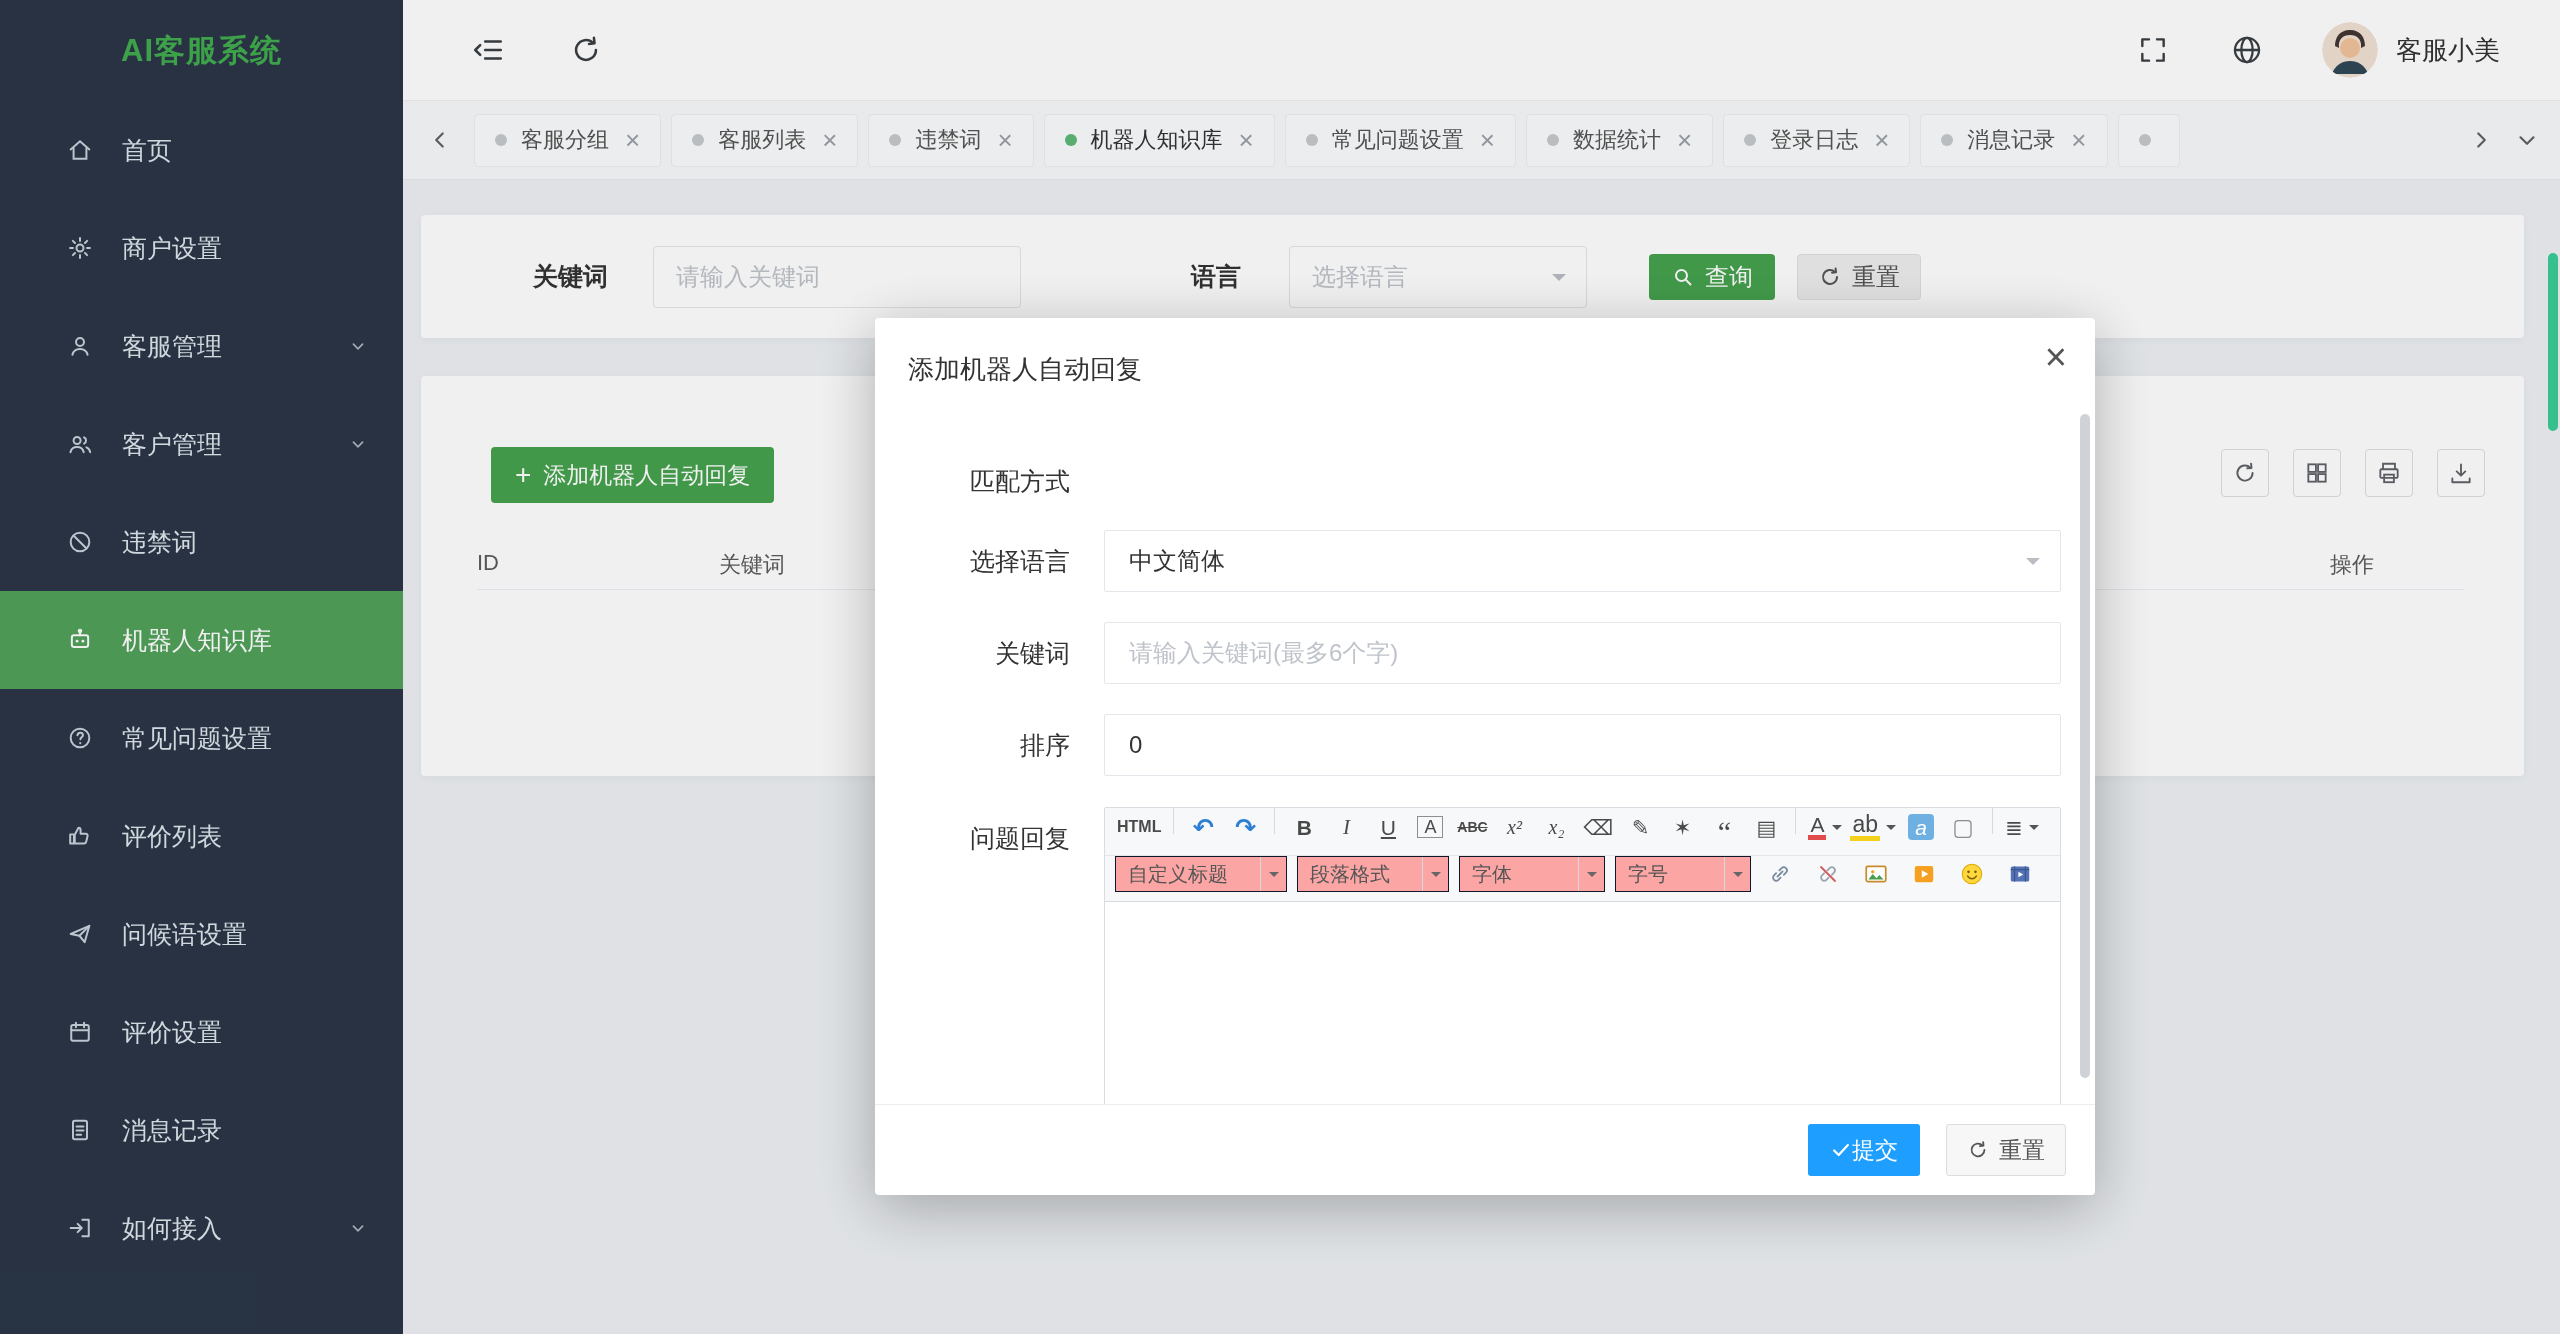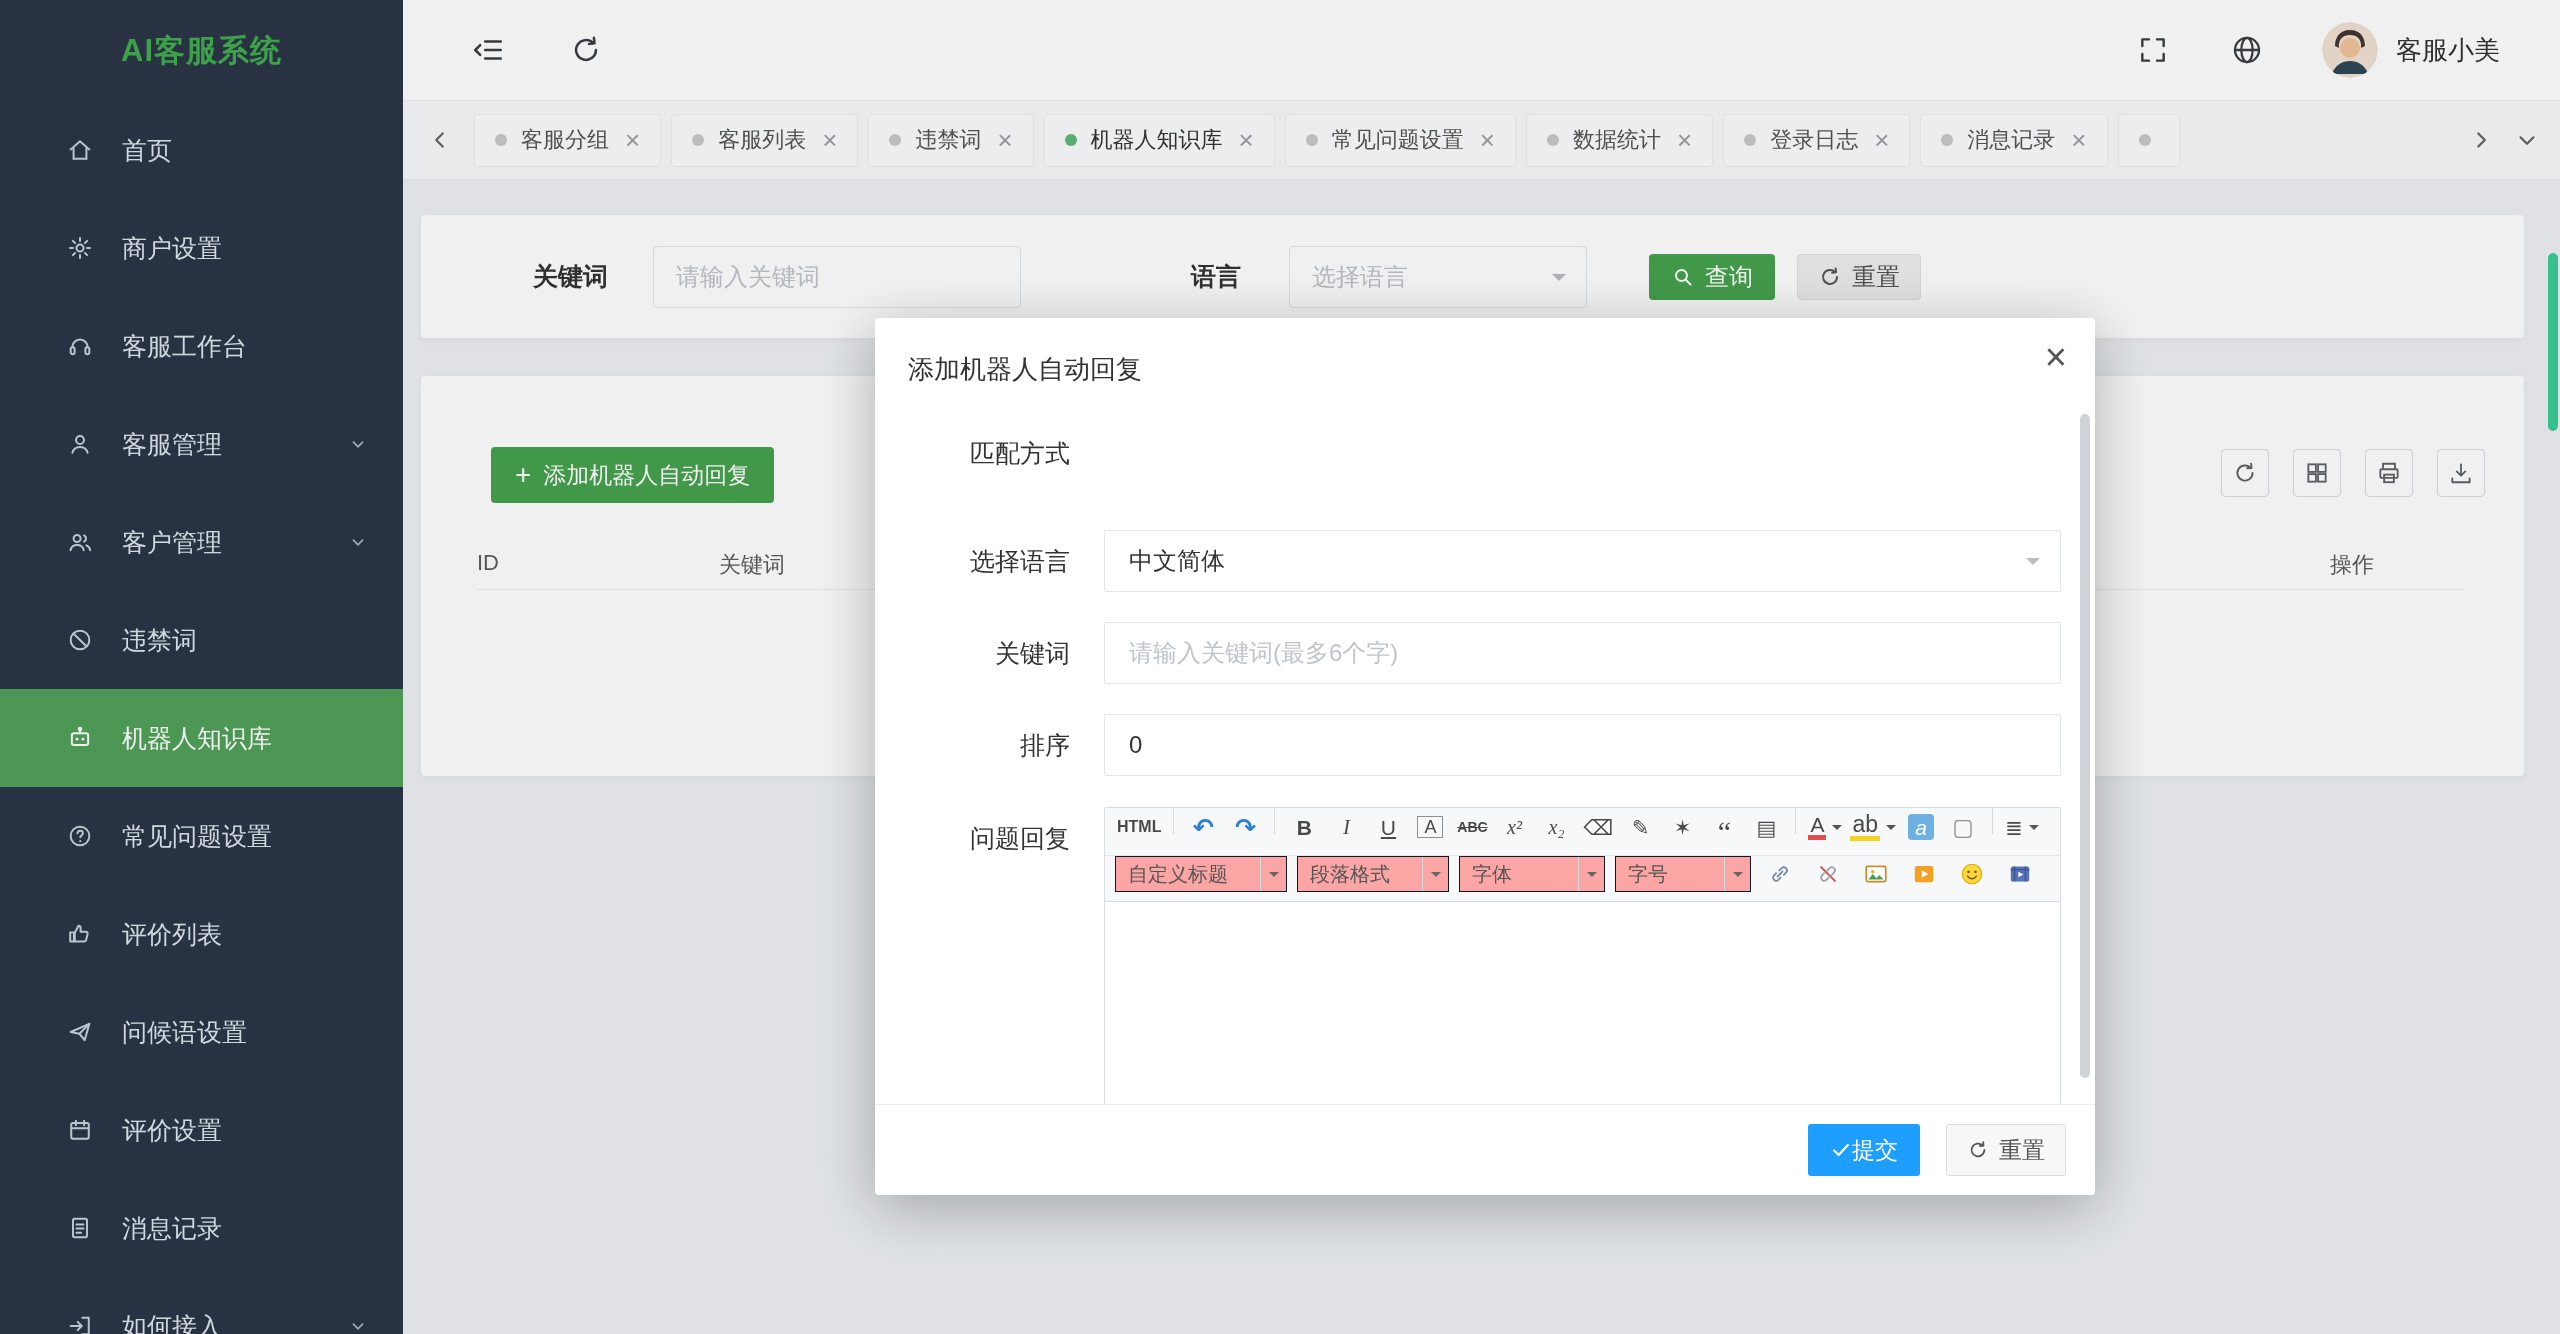--- a/index.html
+++ b/index.html
@@ -169,30 +169,20 @@
     <div class="menu-item">
       <span class="mi-icon">
         <svg width="28" height="28" viewBox="0 0 24 24" fill="none" stroke="currentColor" stroke-width="1.7" stroke-linecap="round">
             <circle cx="12" cy="12" r="3"></circle>
             <path d="M12 3.5V6M12 18v2.5M3.5 12H6M18 12h2.5M5.9 5.9l1.8 1.8M16.3 16.3l1.8 1.8M18.1 5.9l-1.8 1.8M7.7 16.3l-1.8 1.8"></path>
           </svg>
       </span>
       <span>商户设置</span>
     </div>
 
-    <div class="menu-item">
-      <span class="mi-icon">
-        <svg width="28" height="28" viewBox="0 0 24 24" fill="none" stroke="currentColor" stroke-width="1.7" stroke-linecap="round">
-            <path d="M5.5 13a6.5 6.5 0 0 1 13 0"></path>
-            <rect x="4" y="13" width="3.4" height="6" rx="1.6"></rect>
-            <rect x="16.6" y="13" width="3.4" height="6" rx="1.6"></rect>
-          </svg>
-      </span>
-      <span>客服工作台</span>
-    </div>
 
     <div class="menu-item">
       <span class="mi-icon">
         <svg width="28" height="28" viewBox="0 0 24 24" fill="none" stroke="currentColor" stroke-width="1.7" stroke-linecap="round">
             <circle cx="12" cy="8.5" r="3.4"></circle>
             <path d="M5.5 19.5c.8-3.4 3.4-5 6.5-5s5.7 1.6 6.5 5"></path>
           </svg>
       </span>
       <span>客服管理</span>
       <span class="mi-arrow">
@@ -492,21 +482,21 @@
     </section>
   </div>
 </div>
 
 <div class="overlay"></div>
 
 <div class="modal">
   <div class="modal-title">添加机器人自动回复</div>
   <span class="modal-close">×</span>
 
-  <div class="m-row" style="top:104px">
+  <div class="m-row" style="top:132px">
     <span class="m-label">匹配方式</span>
   </div>
 
   <div class="m-row" style="top:212px">
     <span class="m-label">选择语言</span>
     <div class="m-control">
       <span>中文简体</span>
       <span class="caret"></span>
     </div>
   </div>

